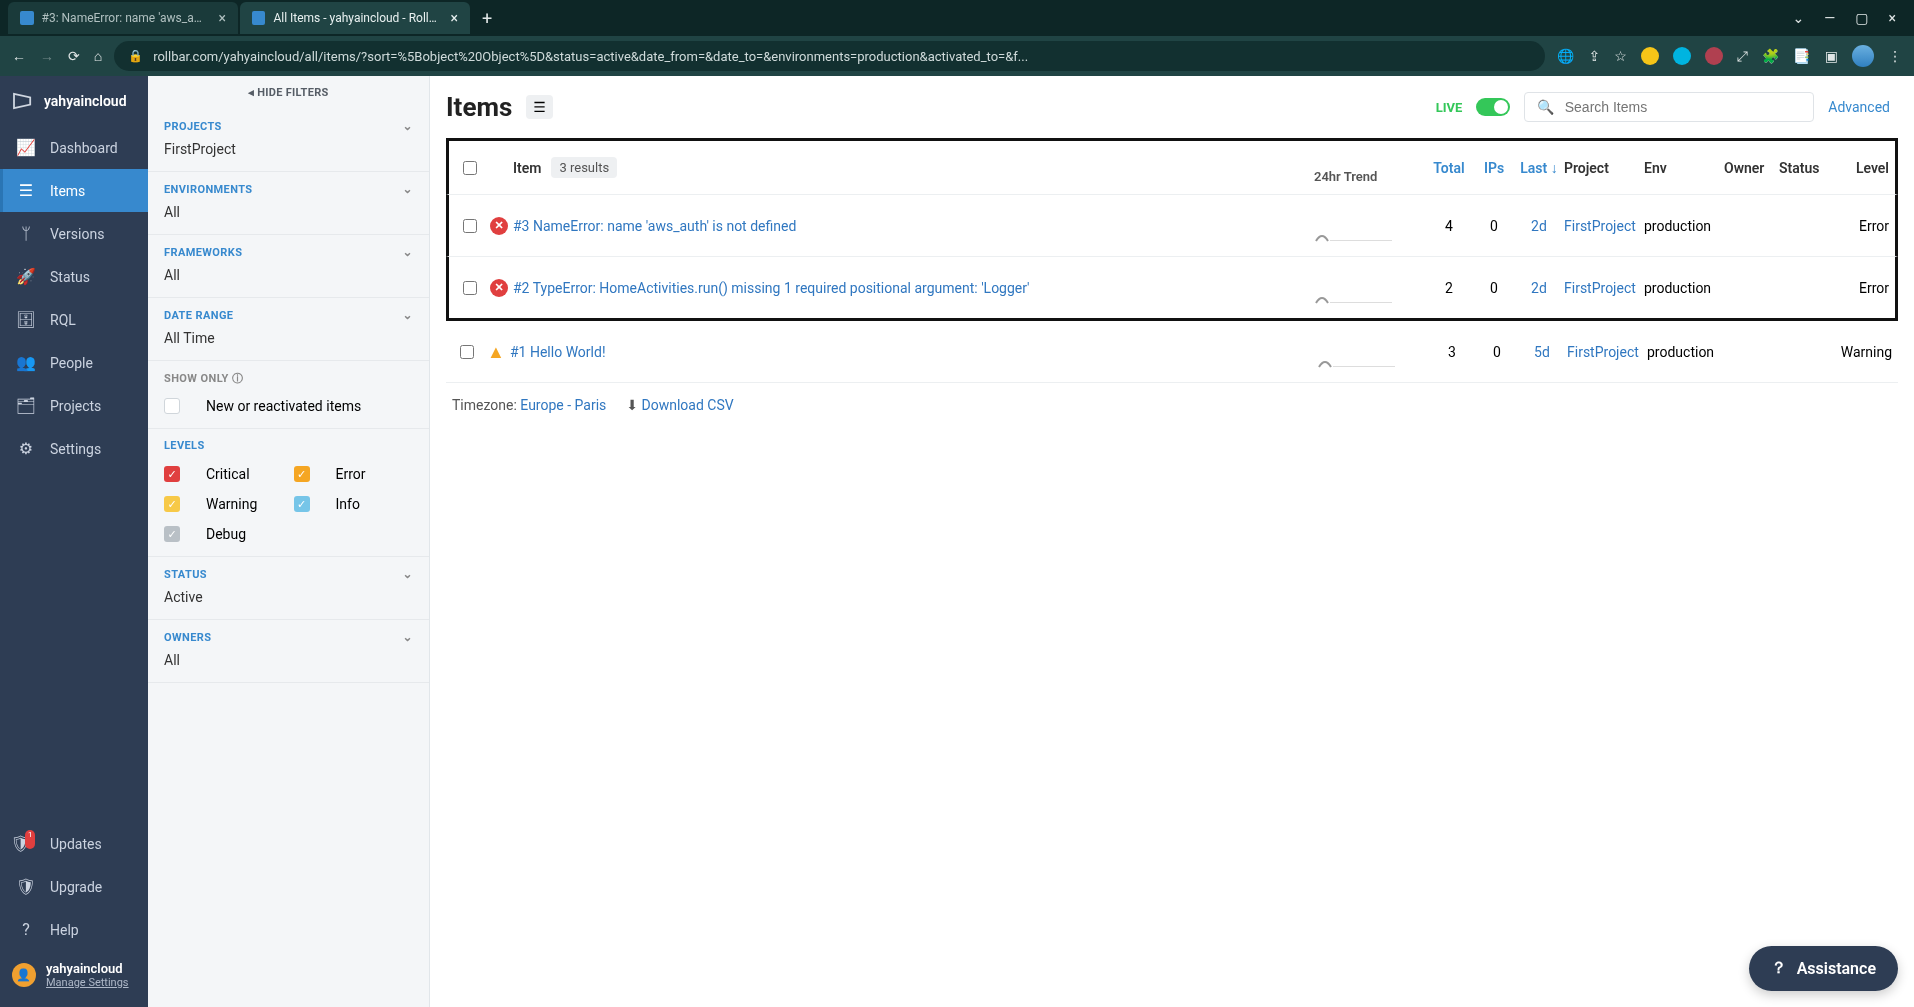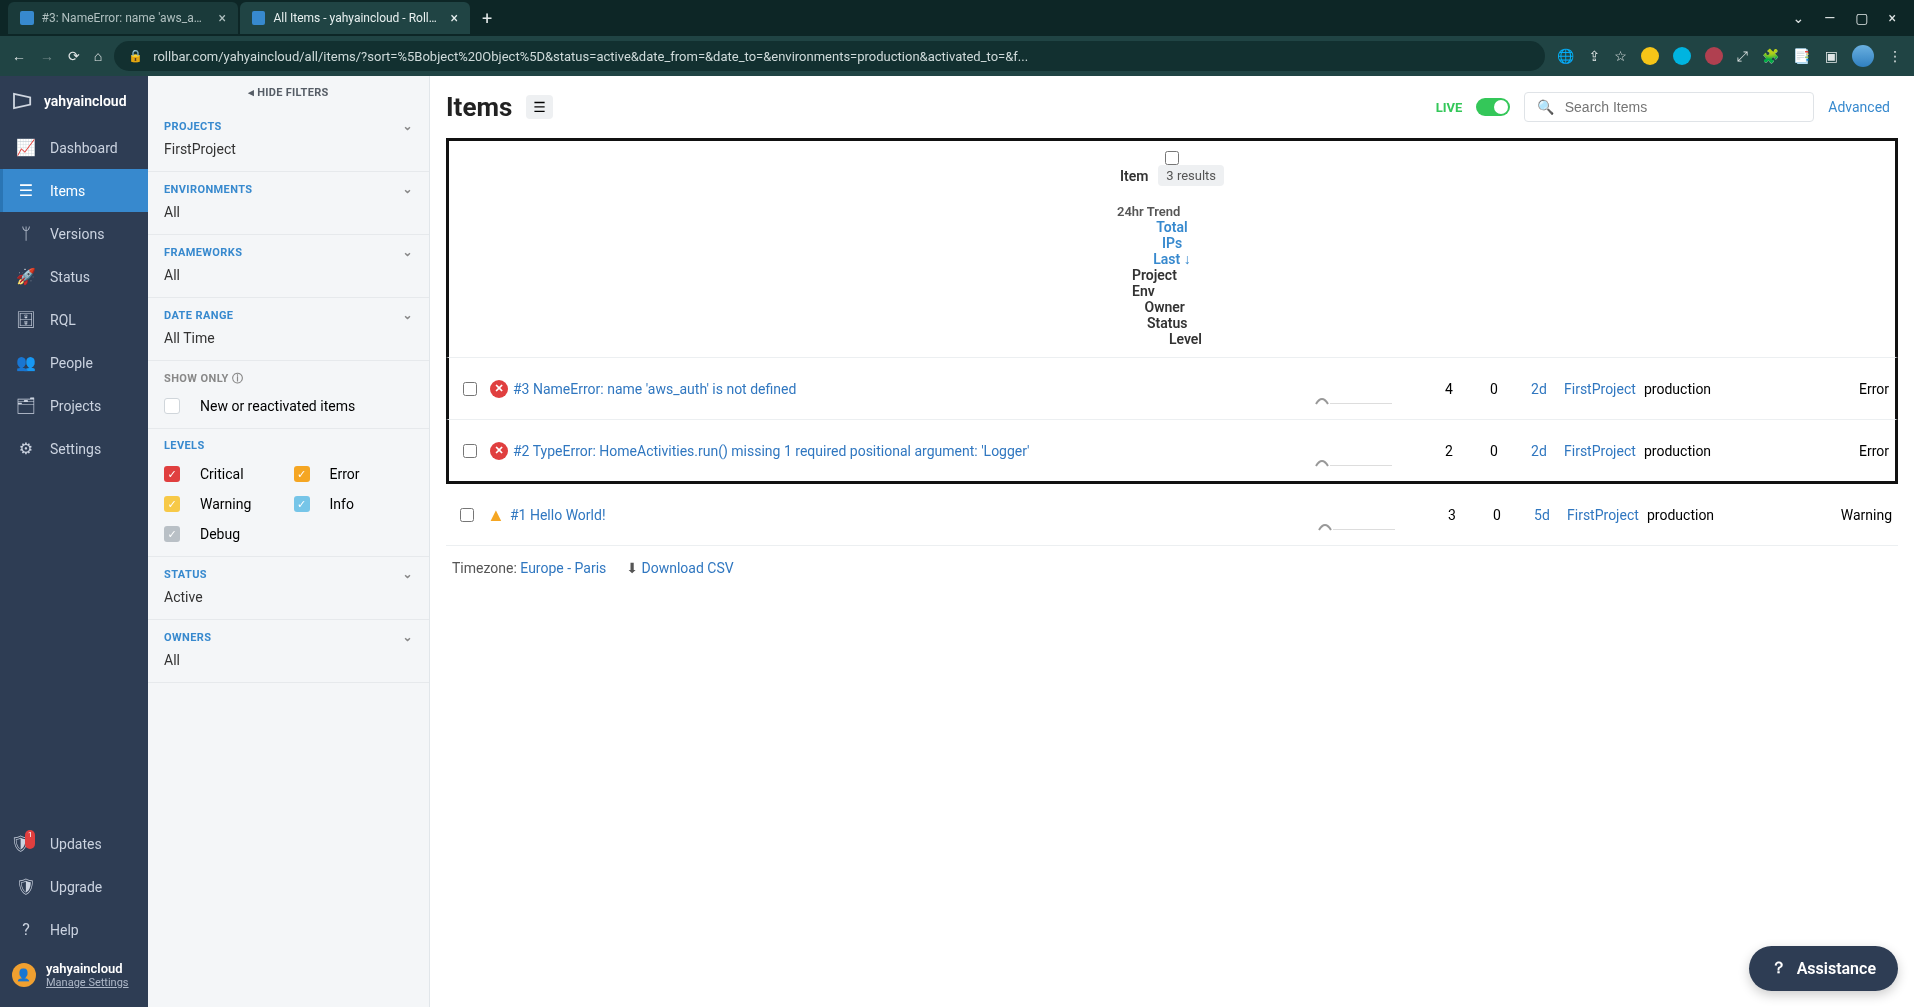--- a/index.html
+++ b/index.html
@@ -43,21 +43,21 @@
 .user-sub { font-size: 11px; color: #aeb8c8; text-decoration: underline; }
 
 
 .filters { width: 282px; background: #f4f6f8; border-right: 1px solid #e1e6ea; overflow-y: auto; }
 .hide-filters { text-align: center; padding: 10px 0; font-size: 11px; font-weight: 700; color: #565d66; letter-spacing: .3px; cursor: pointer; }
 .filter-section { border-bottom: 1px solid #e6e9ec; padding: 10px 16px 14px; }
 .filter-header { display: flex; justify-content: space-between; align-items: center; font-size: 11px; font-weight: 700; color: #3789ce; letter-spacing: .4px; cursor: pointer; padding-bottom: 8px; }
 .filter-header.muted { color: #888; }
 .chev { color: #888; font-size: 12px; }
 .filter-value { font-size: 14px; color: #333; }
-.check-row { display: flex; align-items: center; gap: 20px; padding-top: 4px; }
+.check-row { display: flex; align-items: center; gap: 26px; padding-top: 4px; }
 .chk { width: 16px; height: 16px; border: 1px solid #d0d6db; border-radius: 3px; background: #fff; }
 .chk.on { display: flex; align-items: center; justify-content: center; color: #fff; font-size: 11px; border: none; }
 .chk.red { background: #e03f3f; }
 .chk.orange { background: #f5a623; }
 .chk.yellow { background: #f7c948; }
 .chk.blue { background: #76c5e8; }
 .chk.grey { background: #b9c0c6; }
 .levels-grid { display: grid; grid-template-columns: 1fr 1fr; gap: 10px; padding-top: 2px; }
 
 
@@ -69,21 +69,21 @@
 .live-label { font-size: 13px; font-weight: 700; color: #34c759; }
 .toggle { width: 34px; height: 18px; background: #34c759; border-radius: 9px; position: relative; cursor: pointer; }
 .toggle::after { content: ""; position: absolute; width: 14px; height: 14px; background: #fff; border-radius: 50%; top: 2px; right: 2px; }
 .search-box { display: flex; align-items: center; gap: 10px; border: 1px solid #dfe3e7; border-radius: 4px; padding: 6px 12px; width: 290px; }
 .search-box input { border: none; outline: none; font-size: 14px; flex: 1; }
 .advanced-link { color: #3789ce; font-size: 14px; cursor: pointer; }
 
 
 .table { margin: 6px 16px; }
 .trow { display: flex; align-items: center; border-bottom: 1px solid #eceff1; padding: 10px 6px; font-size: 14px; }
-.trow.head { font-weight: 600; color: #333; flex-direction: column; }
+.trow.head { font-weight: 600; color: #333; }
 .trow.highlight-top { border-top: 3px solid #111; border-left: 3px solid #111; border-right: 3px solid #111; }
 .trow.highlight-mid { border-left: 3px solid #111; border-right: 3px solid #111; border-bottom: 3px solid #111; }
 .col-check { width: 30px; display: flex; justify-content: center; }
 .col-sev { width: 28px; display: flex; justify-content: center; }
 .col-item { flex: 1; display: flex; align-items: center; gap: 10px; }
 .col-trend { width: 110px; font-size: 13px; color: #555; margin-top: 18px; }
 .col-total { width: 50px; text-align: center; }
 .col-ips { width: 40px; text-align: center; }
 .col-last { width: 50px; text-align: center; }
 .col-project { width: 80px; }

